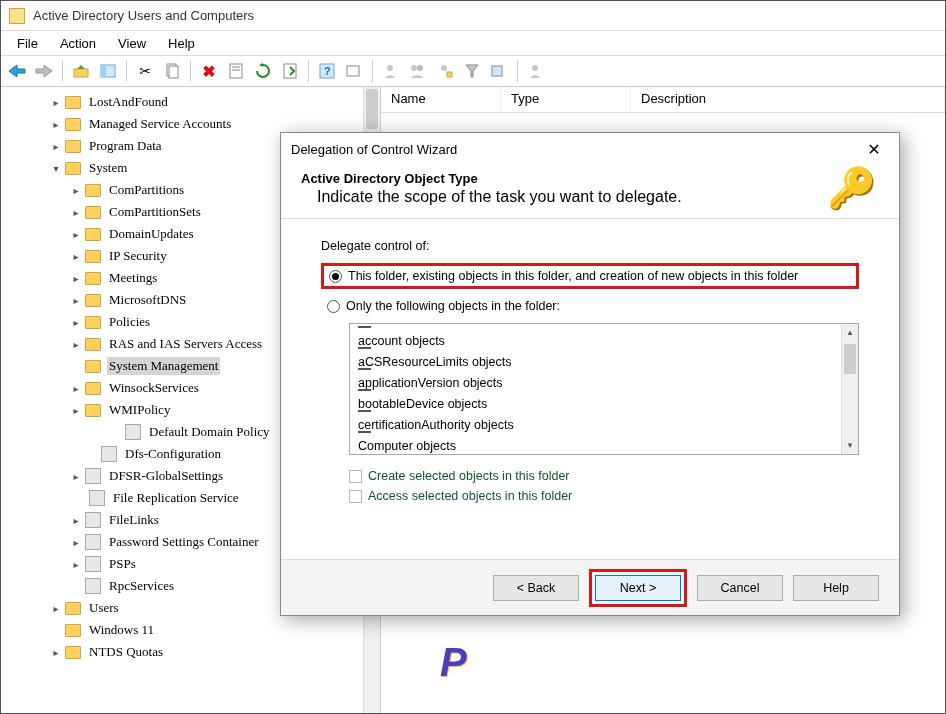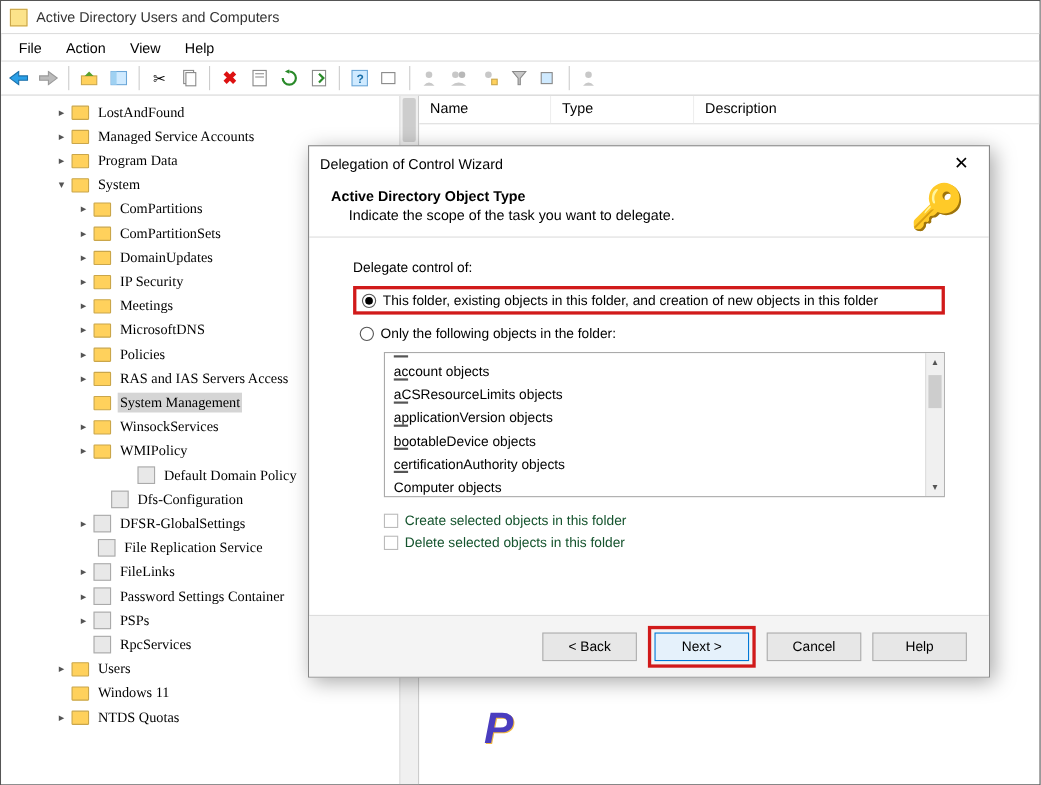--- a/index.html
+++ b/index.html
@@ -183,21 +183,21 @@
     padding: 6px 20px 12px 20px;
     border-bottom: 1px solid #ddd;
     position: relative;
   }
   .wizard-header .heading {
     font-weight: bold;
     font-size: 13px;
     margin-bottom: 2px;
   }
   .wizard-header .sub {
-    font-size: 13px;
+    font-size: 16px;
     margin-left: 16px;
   }
   .wizard-header .keyicon {
     position: absolute;
     right: 22px;
     top: 0;
     font-size: 40px;
     color: #c9a227;
   }
   .wizard-body {
@@ -661,21 +661,21 @@
       </div>
     </div>
 
     <div class="sub-checks">
       <div class="row">
         <span class="checkbox"></span>
         <span>Create selected objects in this folder</span>
       </div>
       <div class="row">
         <span class="checkbox"></span>
-        <span>Delete selected objects in this folder</span>
+        <span>Access selected objects in this folder</span>
       </div>
     </div>
   </div>
   <div class="wizard-buttons">
     <div class="btn">&lt; Back</div>
     <div class="btn-wrap highlighted">
       <div class="btn primary">Next &gt;</div>
     </div>
     <div class="btn">Cancel</div>
     <div class="btn">Help</div>

